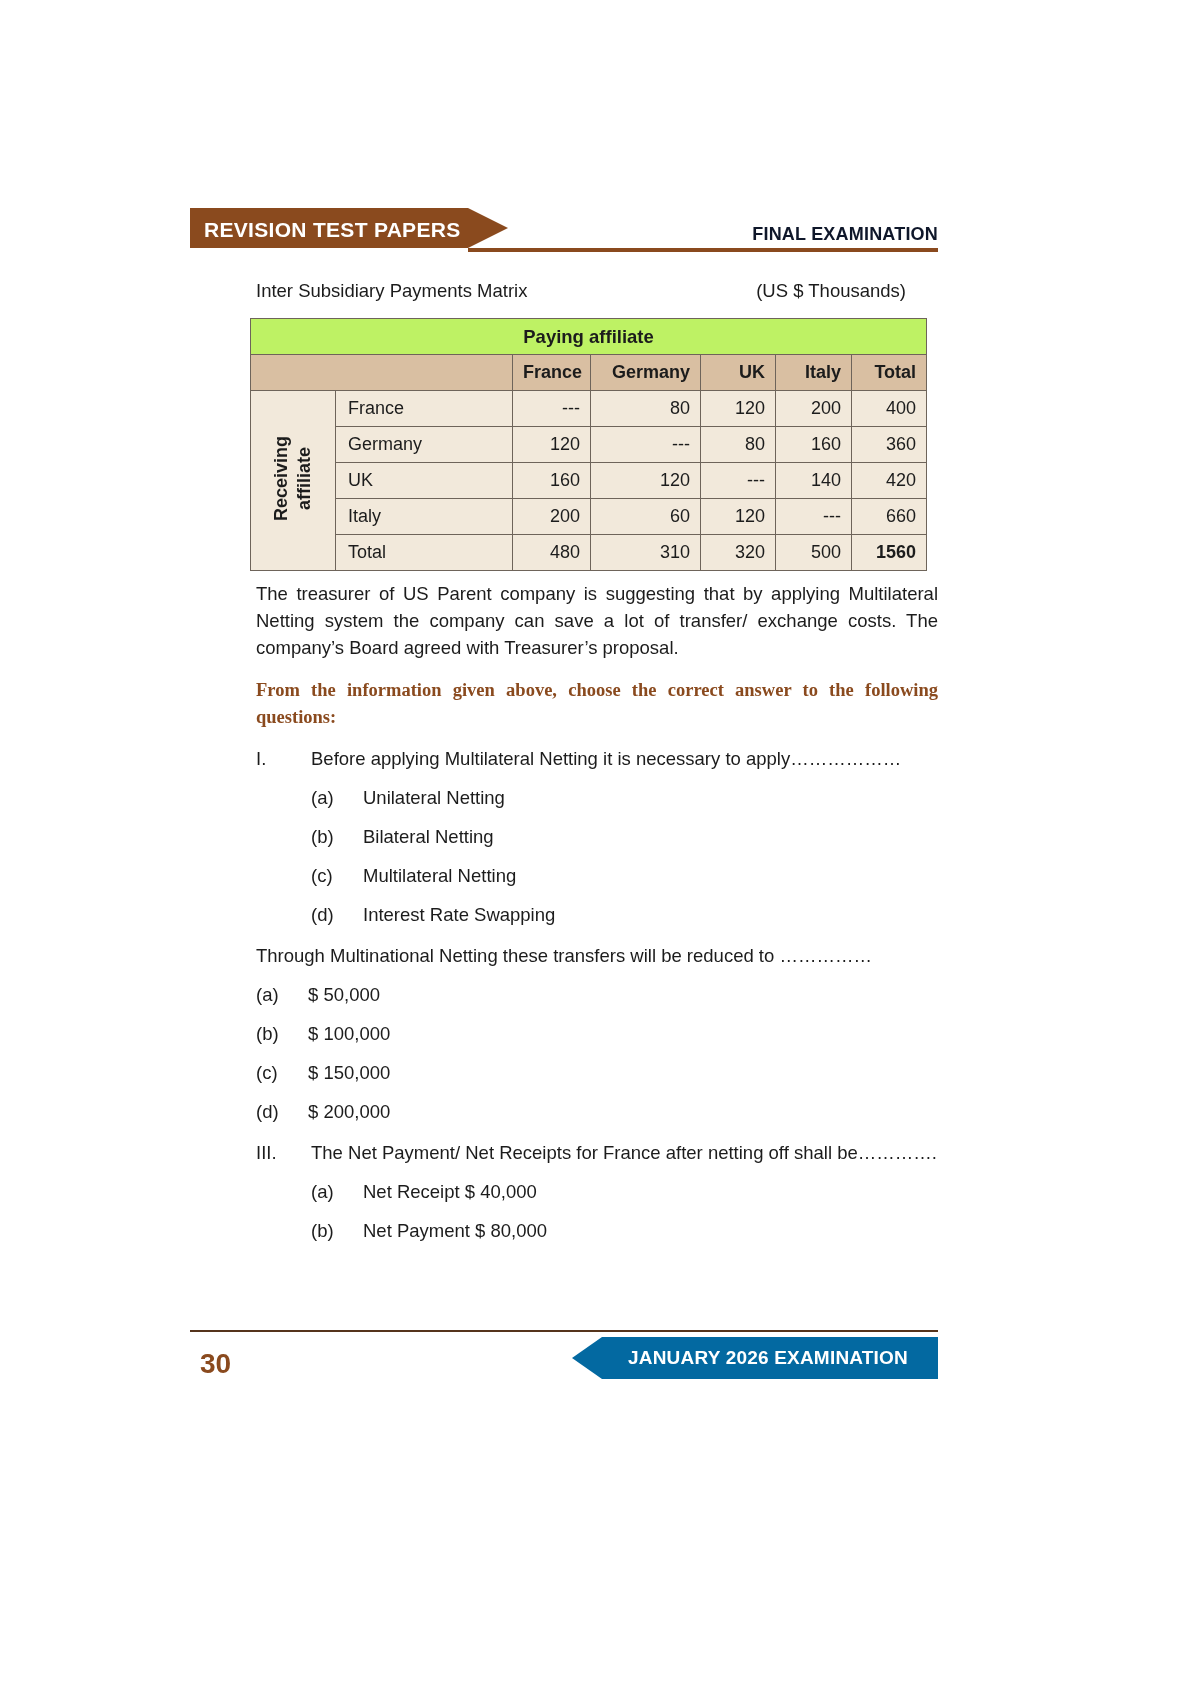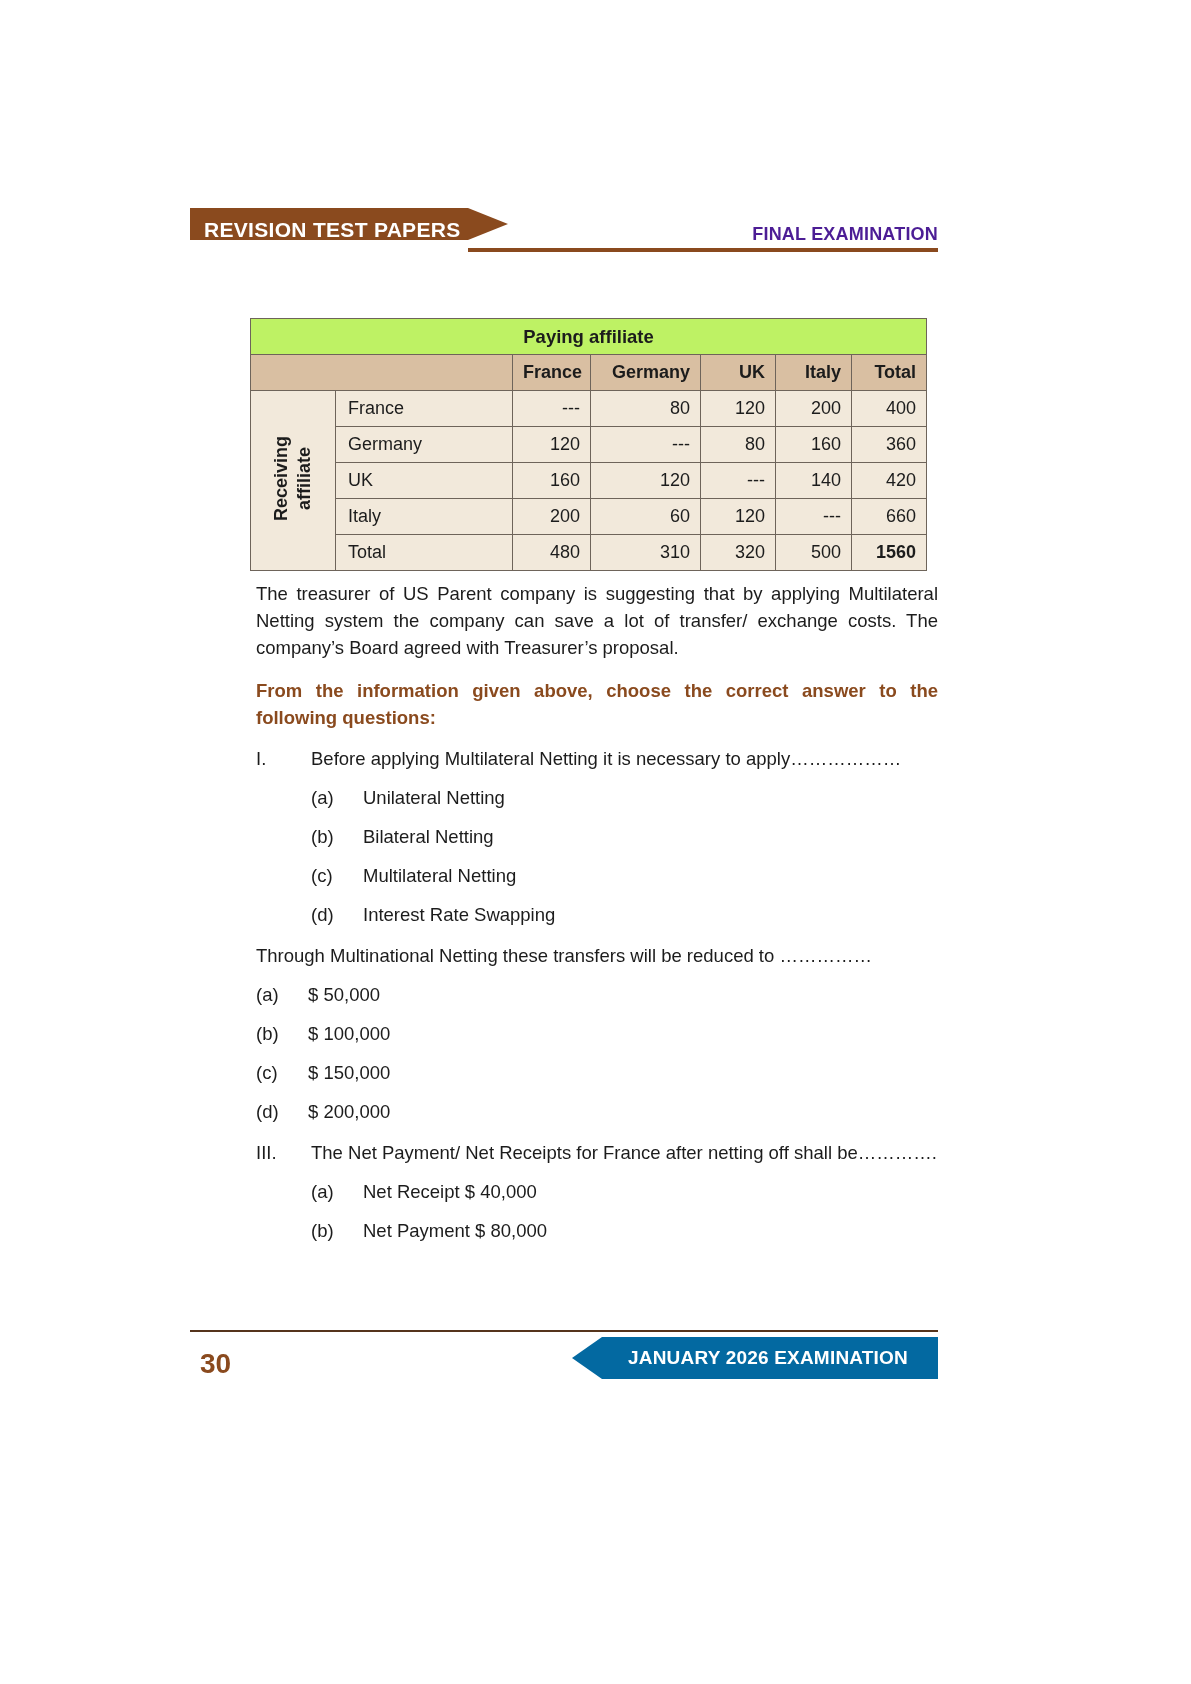--- a/index.html
+++ b/index.html
@@ -17,34 +17,34 @@
   
   .top-rule {
     position: absolute;
     left: 468px; top: 248px;
     width: 470px; height: 4px;
     background: #8a4a1e;
   }
   .top-banner {
     position: absolute;
     left: 190px; top: 208px;
-    width: 318px; height: 32px;
+    width: 318px; height: 40px;
     background: #8a4a1e;
     clip-path: polygon(0 0, calc(100% - 40px) 0, 100% 50%, calc(100% - 40px) 100%, 0 100%);
     color: #ffffff;
     font-size: 21px;
     font-weight: 700;
     line-height: 44px;
     padding-left: 14px;
     letter-spacing: 0.3px;
   }
   .final-exam {
     position: absolute;
     top: 224px; right: 253px;
-    color: #4c1d95;
+    color: #0f172a;
     font-size: 18px;
     font-weight: 700;
     letter-spacing: 0.2px;
   }
 
   
   .caption-row {
     position: absolute;
     left: 256px; top: 280px;
     width: 682px;
@@ -101,20 +101,21 @@
     width: 682px;
     font-size: 18.5px;
     line-height: 27px;
   }
   .para { margin: 0; text-align: justify; }
   .instruction {
     margin: 16px 0 0 0;
     color: #8a4a1e;
     font-weight: 700;
     text-align: justify;
+    font-family: Liberation Serif, serif;
   }
   .question { display: flex; margin-top: 14px; }
   .qnum { width: 55px; flex-shrink: 0; }
   .qbody { flex: 1; min-width: 0; }
   .qtext { text-align: justify; }
   .option { display: flex; margin-top: 12px; }
   .olabel { width: 52px; flex-shrink: 0; }
   .otext { flex: 1; }
 
   
@@ -151,20 +152,24 @@
 <body>
 
 <div class="page">
 
   <div class="top-rule"></div>
   <div class="top-banner">
     <span>REVISION TEST PAPERS</span>
   </div>
   <div class="final-exam">FINAL EXAMINATION</div>
 
+  <div class="caption-row">
+    <span>Inter Subsidiary Payments Matrix</span>
+    <span class="units">(US $ Thousands)</span>
+  </div>
 
   <table class="matrix">
     <colgroup>
       <col style="width:85px">
         <col style="width:177px">
         <col style="width:78px">
       <col style="width:110px">
         <col style="width:75px">
         <col style="width:76px">
         <col style="width:75px">

